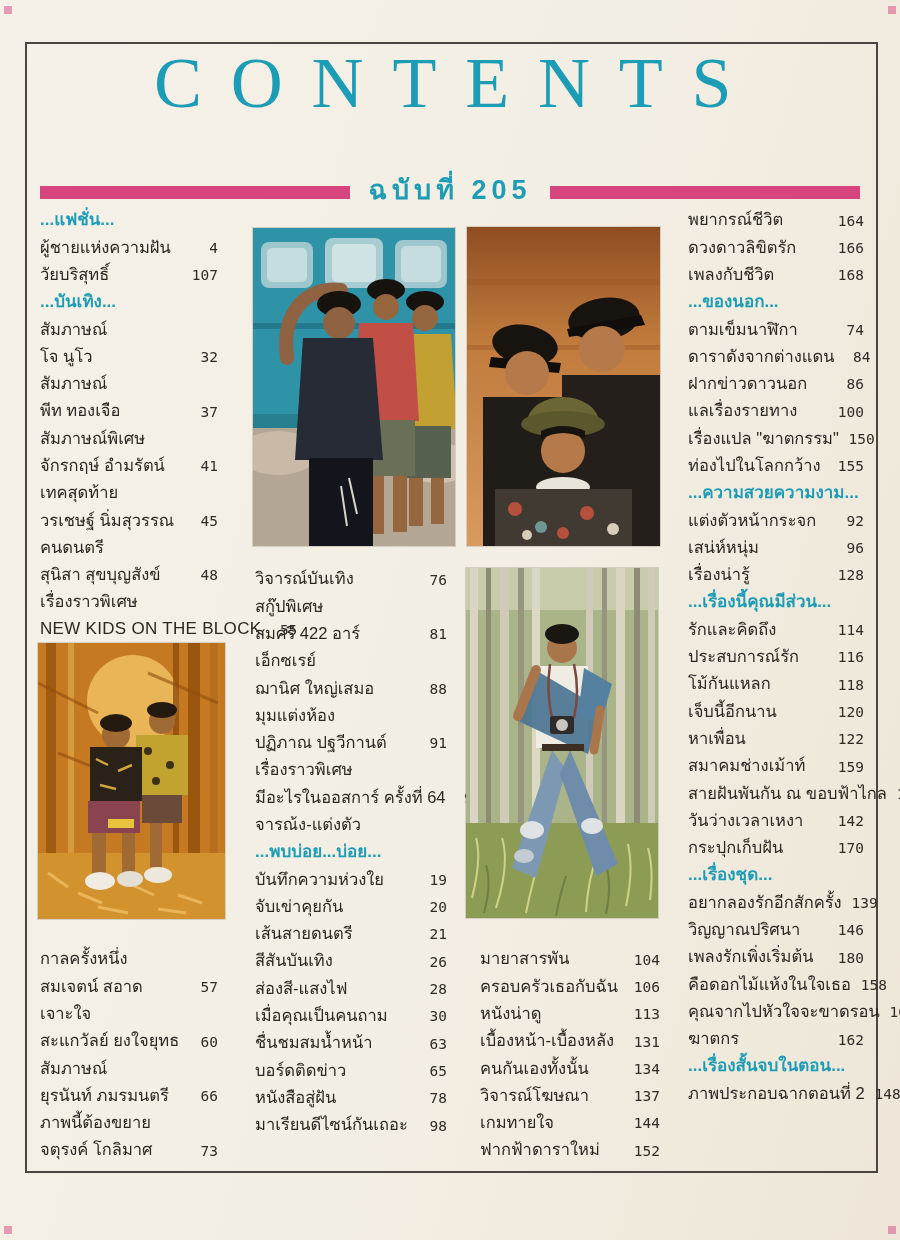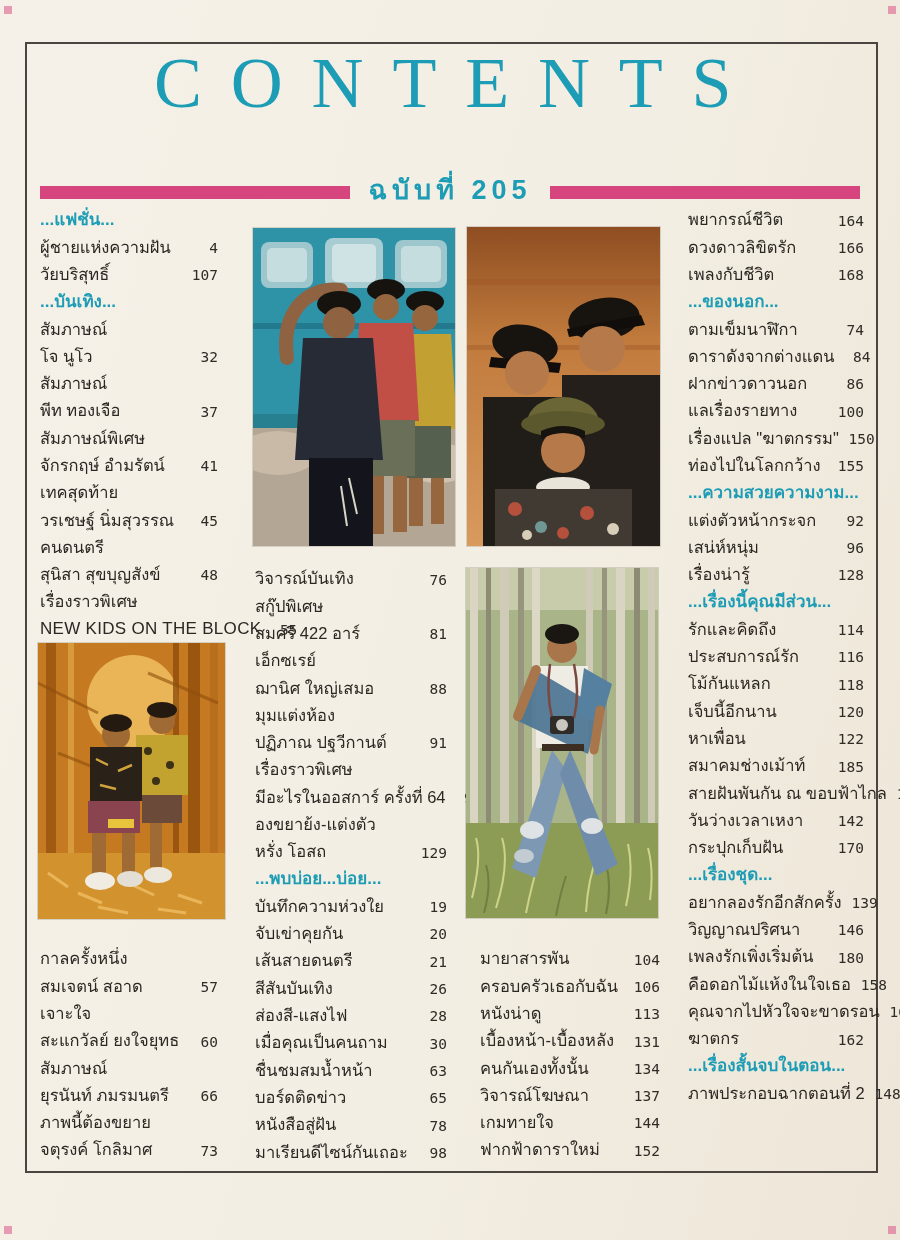--- a/index.html
+++ b/index.html
@@ -183,26 +183,22 @@
   </div>
     <div class="row">
     <span class="lbl">เรื่องราวพิเศษ</span>
     <span class="num"></span>
   </div>
     <div class="row">
     <span class="lbl">มีอะไรในออสการ์ ครั้งที่ 64</span>
     <span class="num">94</span>
   </div>
     <div class="row">
-    <span class="lbl">องขยาย้ง-แต่งตัว</span>
-    <span class="num"></span>
-  </div>
-    <div class="row">
-    <span class="lbl">หรั่ง โอสถ</span>
-    <span class="num">129</span>
+    <span class="lbl">จารณ้ง-แต่งตัว</span>
+    <span class="num"></span>
   </div>
     <div class="row section">
     <span class="lbl">...พบบ่อย...บ่อย...</span>
     <span class="num"></span>
   </div>
     <div class="row">
     <span class="lbl">บันทึกความห่วงใย</span>
     <span class="num">19</span>
   </div>
     <div class="row">
@@ -354,21 +350,21 @@
     <div class="row">
     <span class="lbl">เจ็บนี้อีกนาน</span>
     <span class="num">120</span>
   </div>
     <div class="row">
     <span class="lbl">หาเพื่อน</span>
     <span class="num">122</span>
   </div>
     <div class="row">
     <span class="lbl">สมาคมช่างเม้าท์</span>
-    <span class="num">185</span>
+    <span class="num">159</span>
   </div>
     <div class="row">
     <span class="lbl">สายฝันพันกัน ณ ขอบฟ้าไกล</span>
     <span class="num">126</span>
   </div>
     <div class="row">
     <span class="lbl">วันว่างเวลาเหงา</span>
     <span class="num">142</span>
   </div>
     <div class="row">

